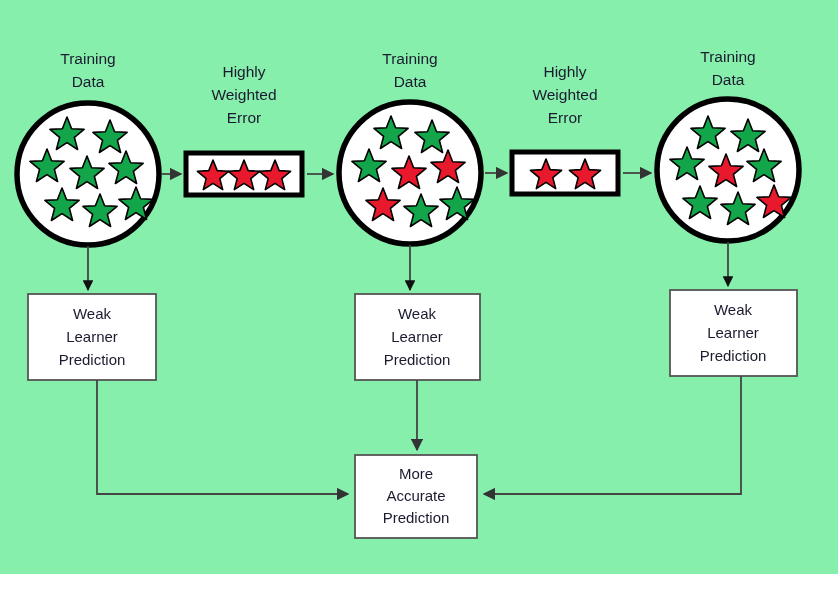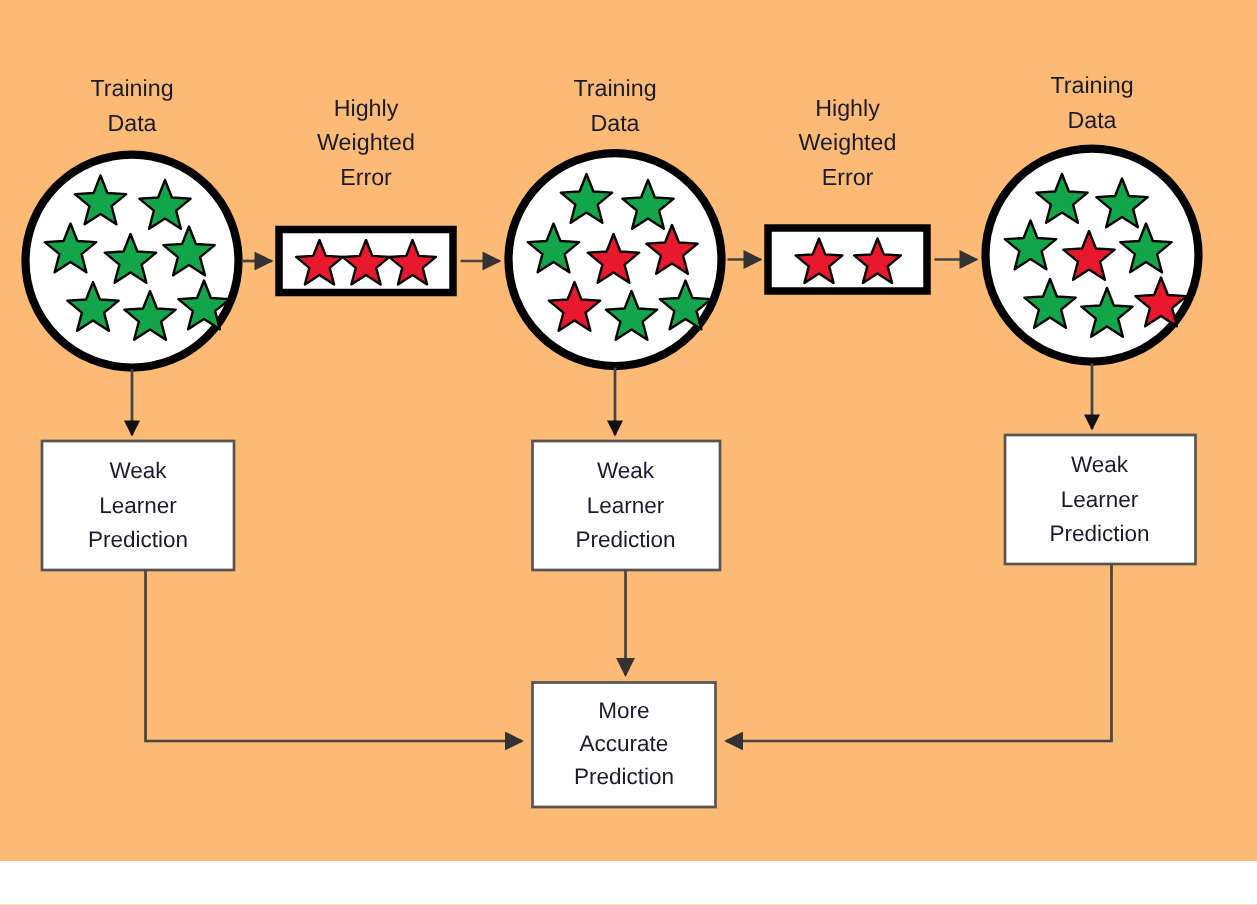--- a/index.html
+++ b/index.html
@@ -7,21 +7,21 @@
     padding: 0;
     background: #ffffff;
   }
   body {
     font-family: "Liberation Sans", sans-serif;
   }
   #canvas {
     position: relative;
     width: 838px;
     height: 574px;
-    background: #fdba74;
+    background: #86efac;
     overflow: hidden;
   }
   #diagram-svg {
     position: absolute;
     left: 0;
     top: 0;
     width: 838px;
     height: 603px;
   }
   .label-text {

